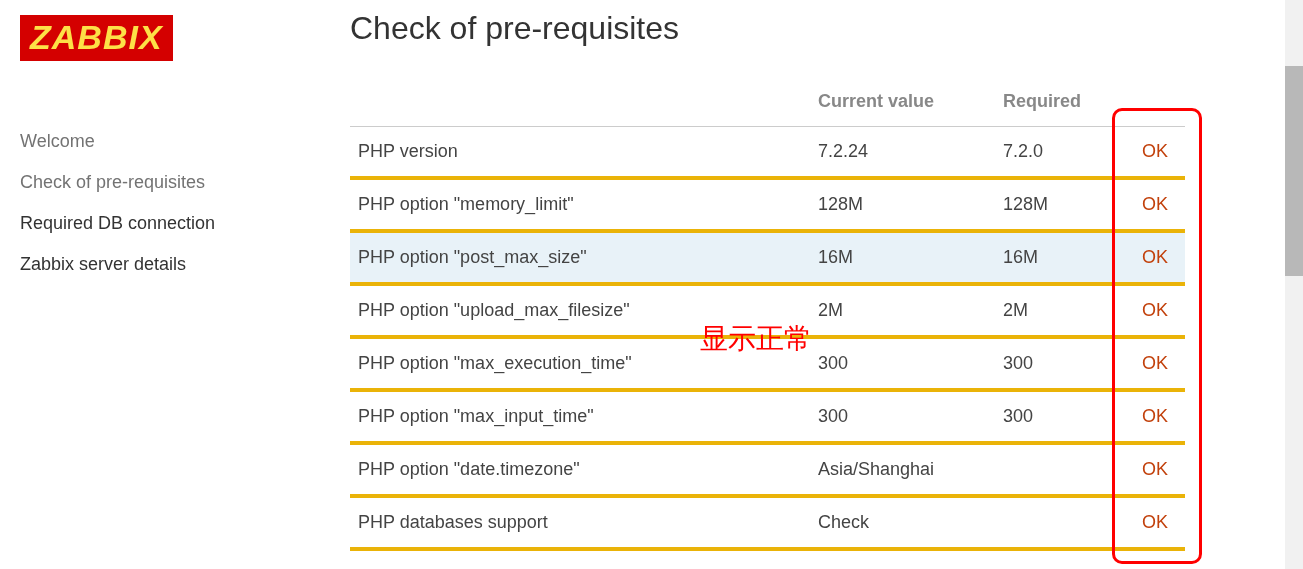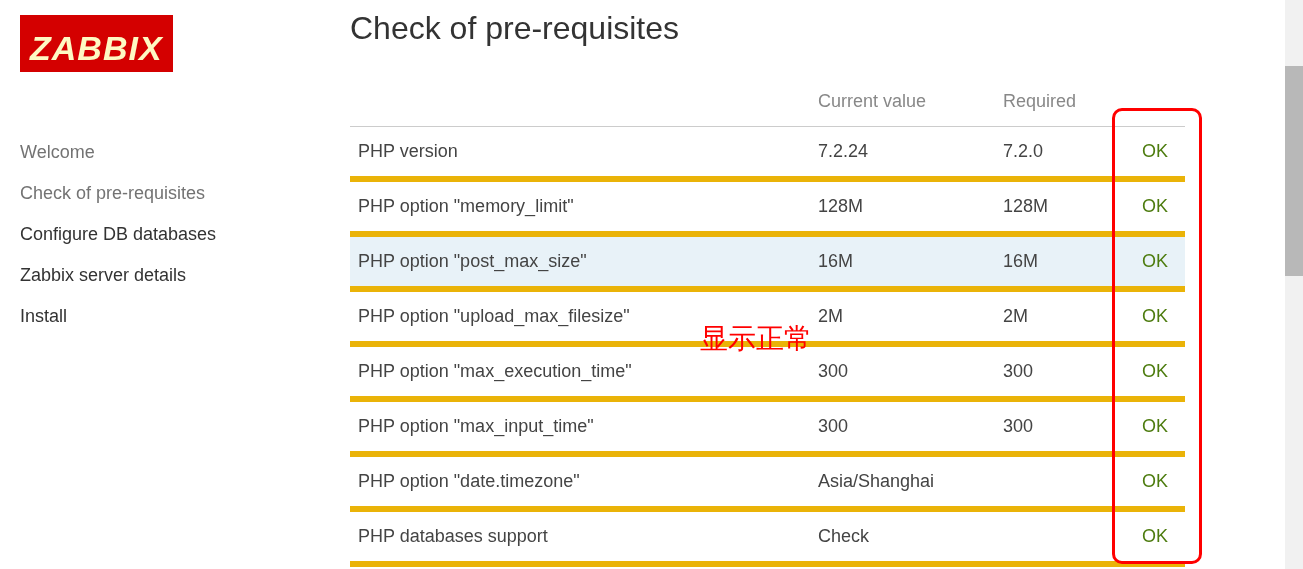--- a/index.html
+++ b/index.html
@@ -20,25 +20,25 @@
       width: 100%;
       height: 100%;
     }
     .sidebar {
       width: 330px;
       padding: 15px 0 0 20px;
       flex-shrink: 0;
     }
     .logo {
       background: #d40000;
-      color: #fef9c3;
+      color: #fde047;
       font-weight: bold;
       font-style: italic;
       font-size: 34px;
-      padding: 14px 10px 4px 10px;
+      padding: 3px 10px 4px 10px;
       display: inline-block;
       letter-spacing: 1px;
       margin-bottom: 60px;
     }
     .nav {
       list-style: none;
     }
     .nav li {
       font-size: 18px;
       color: #333;
@@ -64,42 +64,42 @@
       height: 490px;
       overflow-y: scroll;
       position: relative;
     }
     table {
       width: 835px;
       border-collapse: collapse;
     }
     th {
       text-align: left;
-      font-weight: normal;
+      font-weight: bold;
       color: #888;
       font-size: 18px;
       padding: 14px 8px 14px 8px;
       border-bottom: 1px solid #ccc;
     }
     th.col-name { width: 460px; }
     th.col-current { width: 185px; }
     th.col-required { width: 130px; }
     th.col-status { width: 60px; text-align: center;}
     td {
       padding: 14px 8px;
       font-size: 18px;
       color: #444;
-      border-bottom: 6px solid #eab308;
+      border-bottom: 4px solid #eab308;
       margin-left: 20px;
     }
     tr.highlight td {
       background: #e8f2f8;
     }
     td.status {
-      color: #4d7c0f;
+      color: #c2410c;
       text-align: center;
     }
     .annotation {
       position: absolute;
       color: #ff0000;
       font-size: 28px;
       font-weight: normal;
       left: 700px;
       top: 320px;
       z-index: 10;
@@ -146,23 +146,22 @@
   </style>
 </head>
 <body>
 
 <div class="container">
   <div class="sidebar">
     <div class="logo">ZABBIX</div>
     <ul class="nav" id="nav-list">
         <li class="active">Welcome</li>
         <li class="active">Check of pre-requisites</li>
-        <li>Configure DB databases</li>
+        <li>Required DB connection</li>
         <li>Zabbix server details</li>
-        <li>Install</li>
       </ul>
   </div>
 
   <div class="main">
     <h1 class="page-title">Check of pre-requisites</h1>
     <div class="table-wrap">
       <table>
         <thead>
           <tr>
             <th class="col-name"></th>

